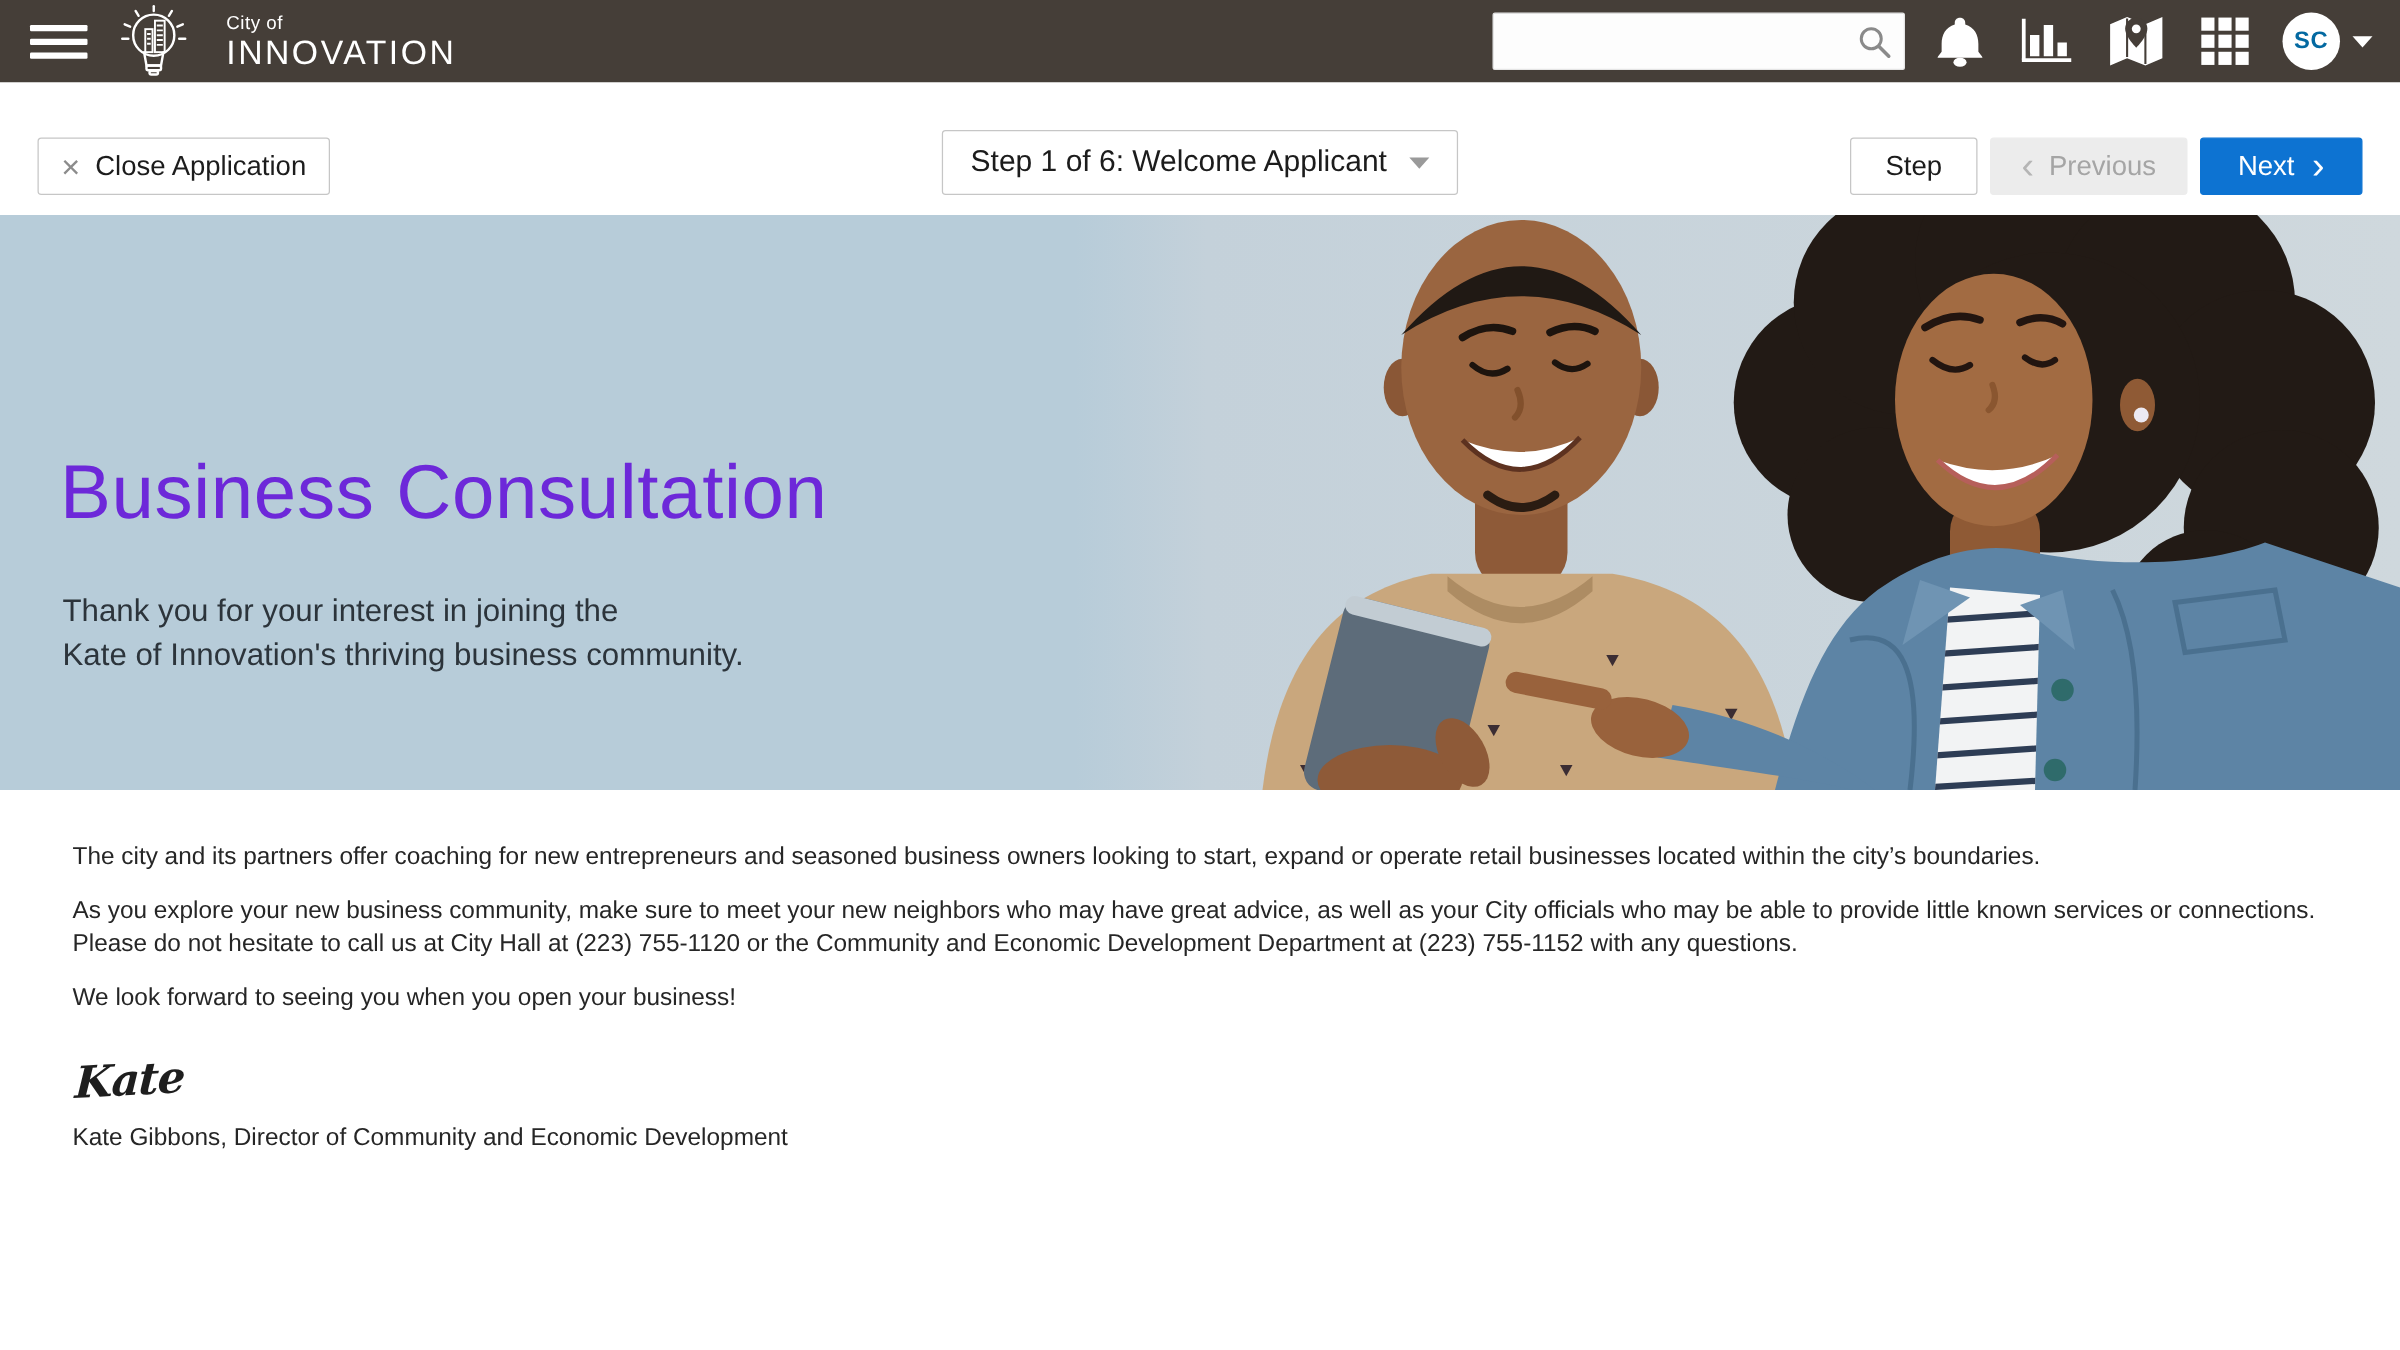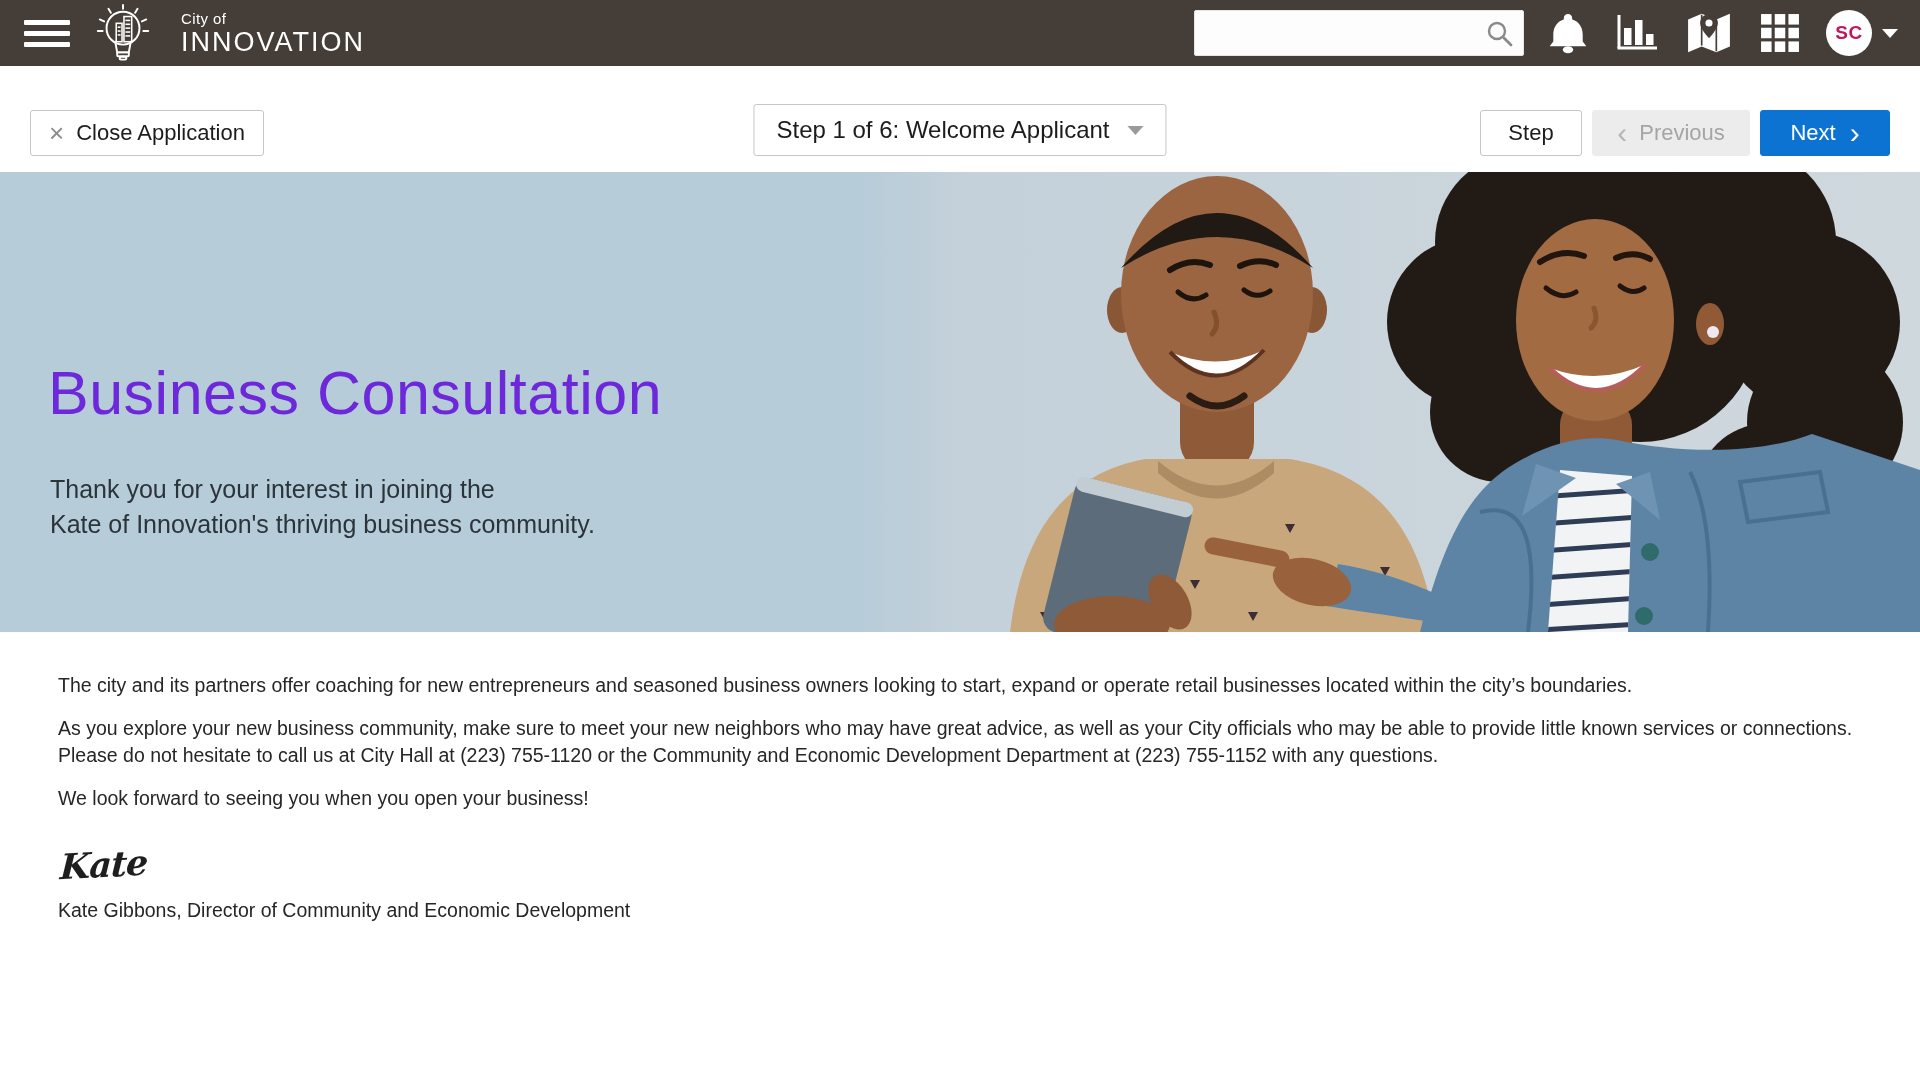--- a/index.html
+++ b/index.html
@@ -17,21 +17,21 @@
   .logo-top{display:block;font-size:15px;letter-spacing:.4px;margin-bottom:3px;}
   .logo-bottom{display:block;font-size:27px;letter-spacing:2px;font-weight:400;}
   .topbar-right{margin-left:auto;display:flex;align-items:center;gap:24px;}
   .searchbox{position:relative;width:330px;height:46px;background:#fdfdfd;border-radius:2px;
              border:1px solid #e5e5e5;}
   .searchbox input{width:100%;height:100%;border:none;outline:none;background:transparent;
                    padding:0 42px 0 12px;font-size:18px;color:#333;font-family:"Liberation Sans",sans-serif;}
   .searchbox .mag{position:absolute;right:8px;top:8px;}
   .icon-btn{background:none;border:none;padding:2px;cursor:pointer;display:flex;align-items:center;}
   .user-menu{background:none;border:none;display:flex;align-items:center;gap:10px;cursor:pointer;padding:0;}
-  .avatar{width:46px;height:46px;border-radius:50%;background:#fff;color:#be185d;font-size:19px;
+  .avatar{width:46px;height:46px;border-radius:50%;background:#fff;color:#0369a1;font-size:19px;
           font-weight:bold;display:flex;align-items:center;justify-content:center;letter-spacing:.5px;}
   .caret-white{width:0;height:0;border-left:8px solid transparent;border-right:8px solid transparent;
                border-top:9px solid #fff;}
 
   
   .toolbar{height:106px;background:#fff;position:relative;display:flex;align-items:flex-end;
            padding:0 30px 16px 30px;}
   .btn{height:46px;border:1px solid #c6c6c6;background:#fff;border-radius:3px;color:#1c1c1c;
        font-size:22px;font-family:"Liberation Sans",sans-serif;display:flex;align-items:center;
        padding:0 18px;cursor:pointer;}

